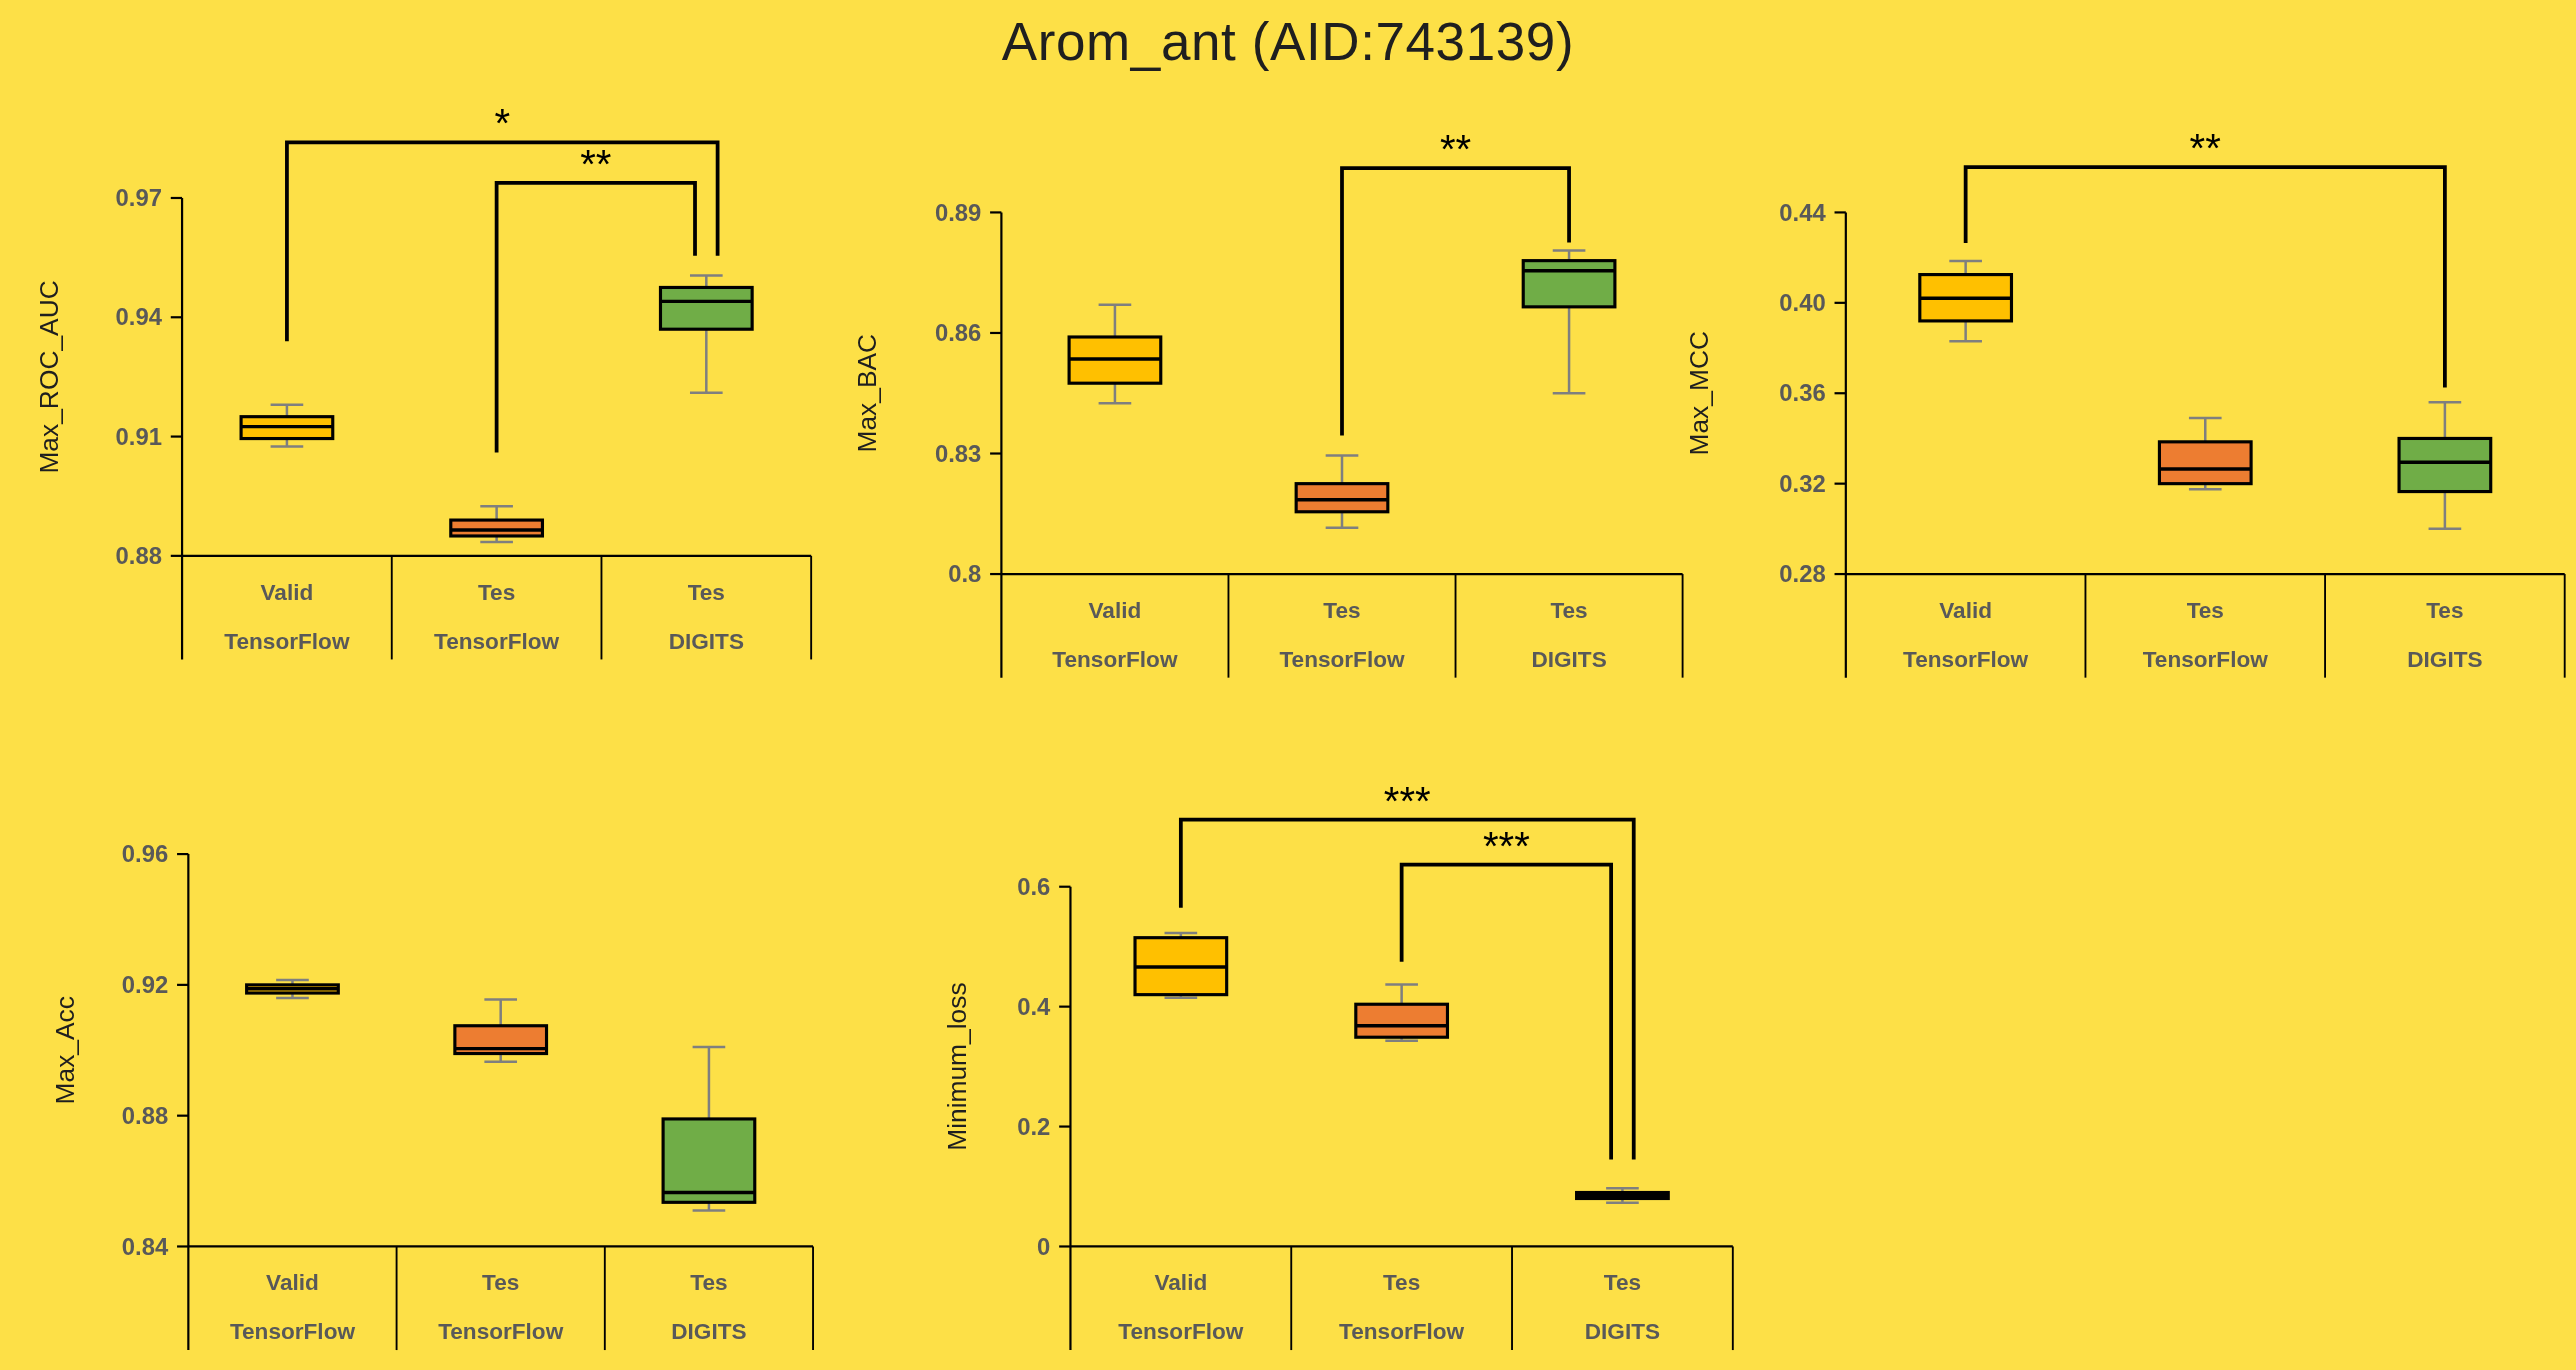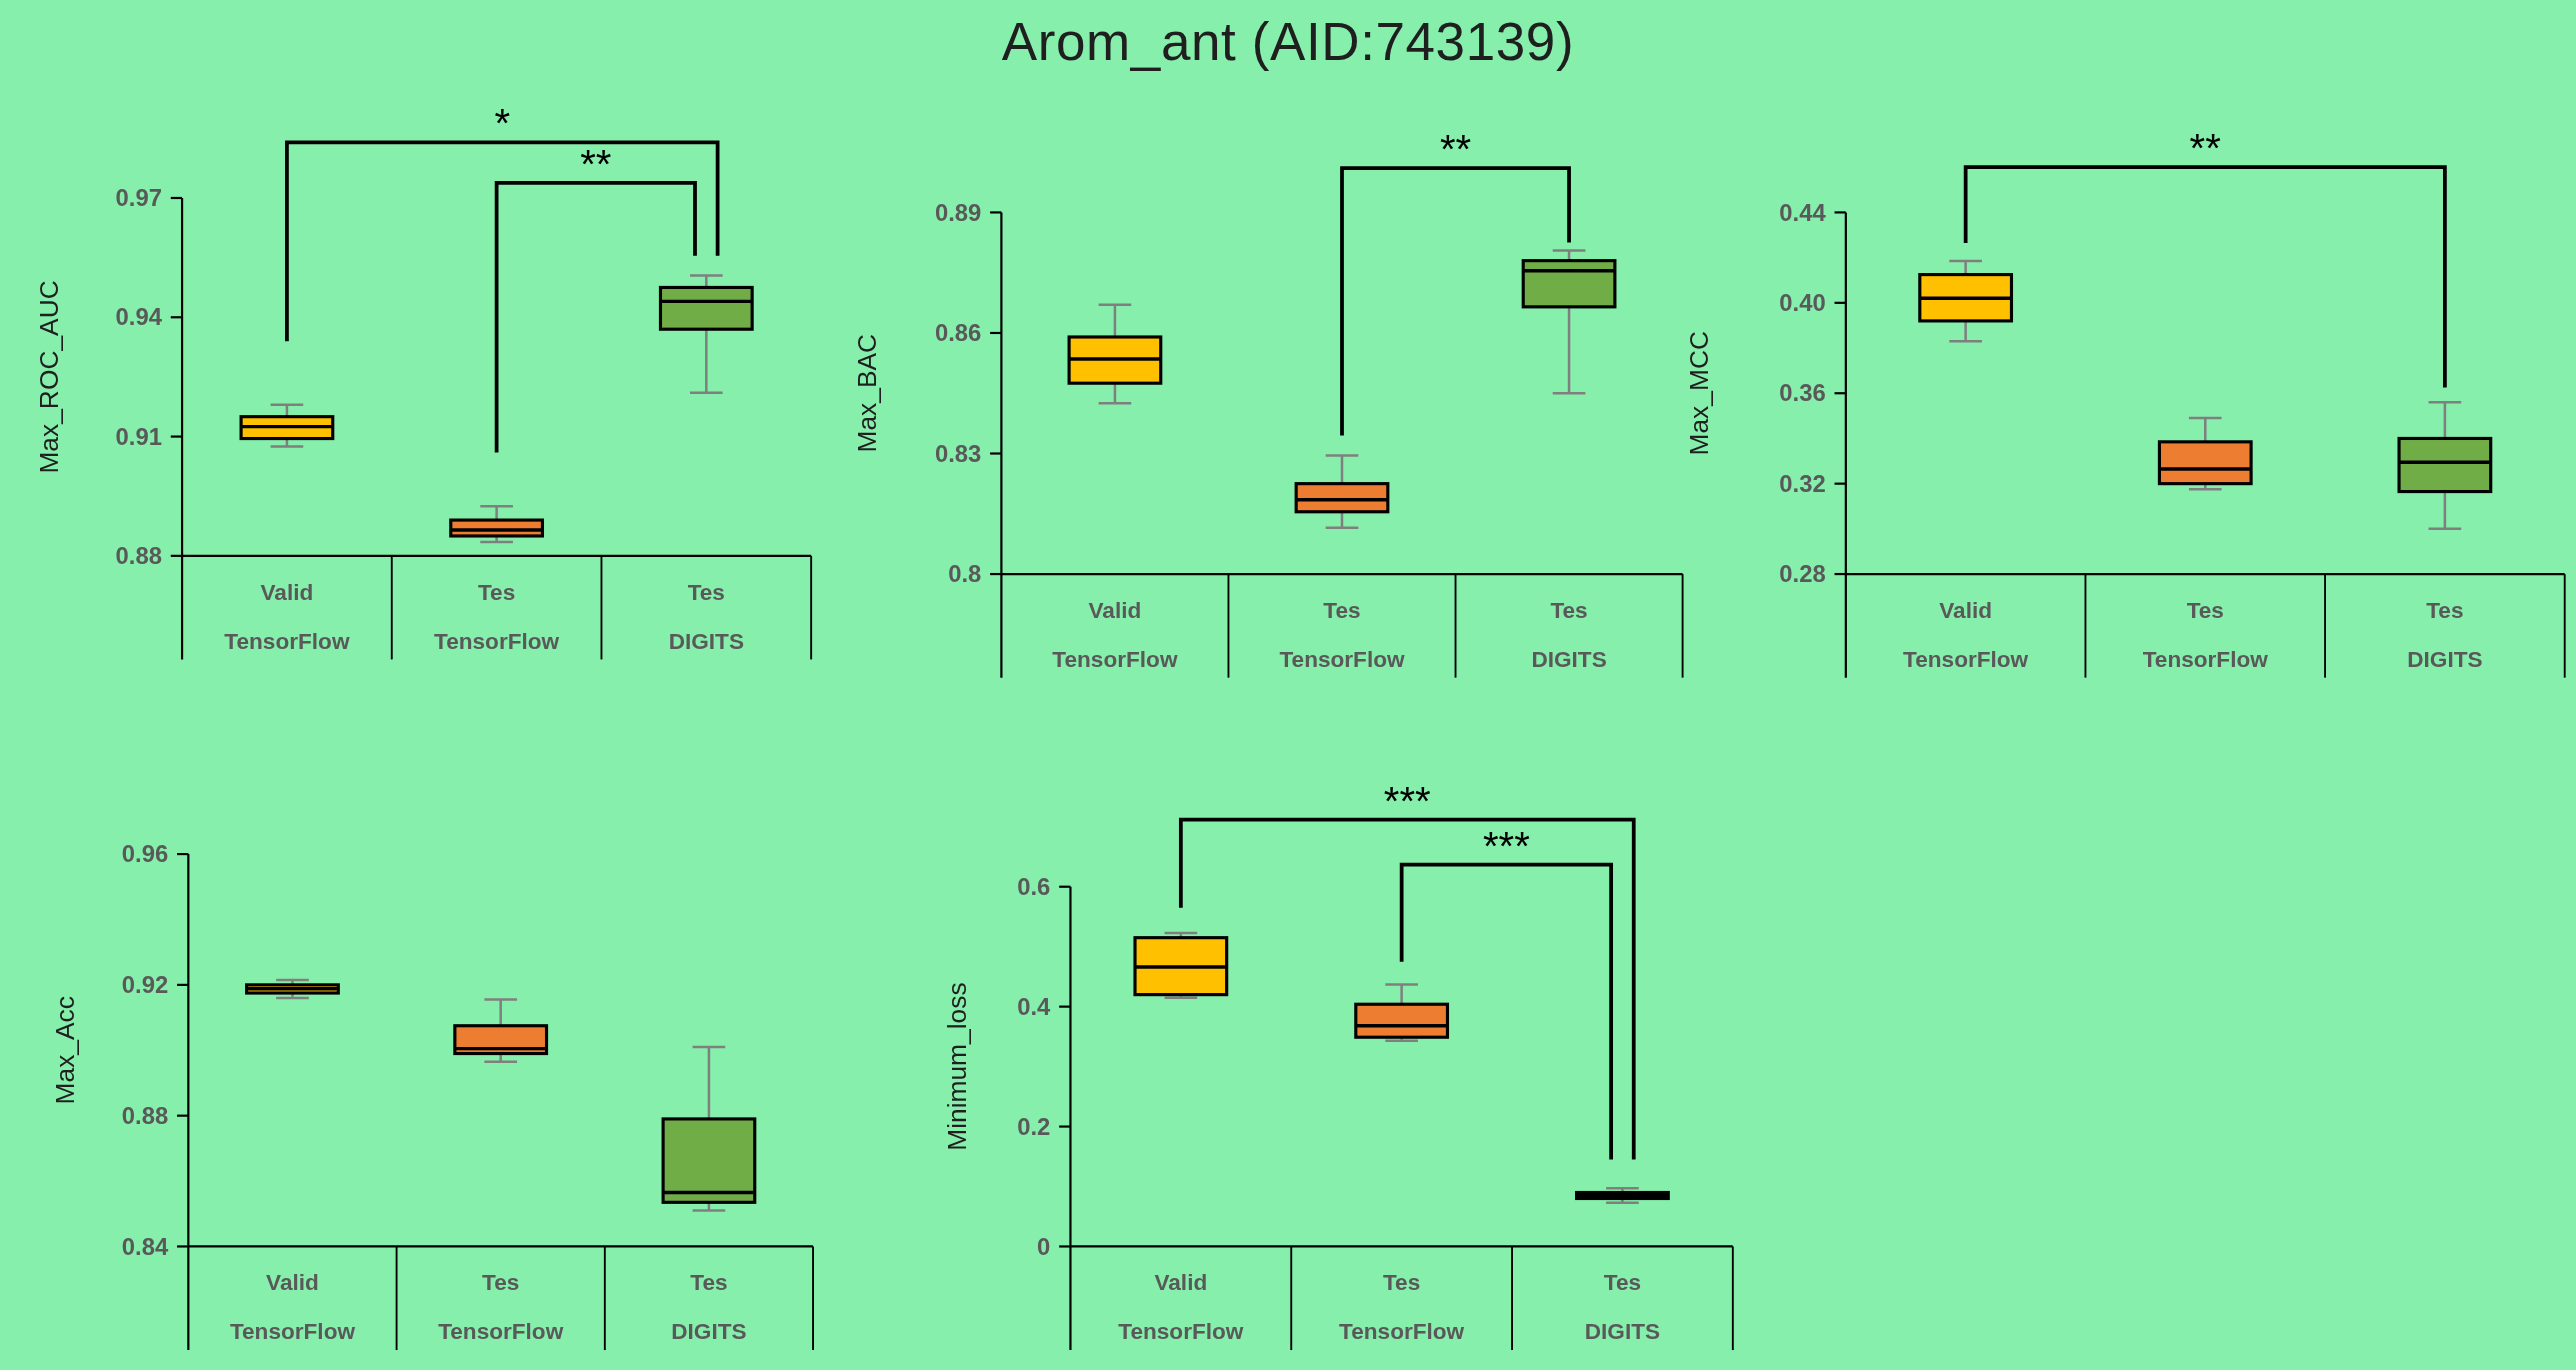--- a/index.html
+++ b/index.html
@@ -1,19 +1,19 @@
 <!DOCTYPE html>
 <html style="font-size:10px"><head>
 <meta charset="utf-8">
 <style>
   html,body{margin:0;padding:0;background:#ffffff;}
   .canvas{
     position:relative;
     width:2576px;height:1371px;
-    background:#86efac;
+    background:#fde047;
     font-family:"Liberation Sans", sans-serif;
     overflow:hidden;
   }
   .fig-title{
     position:absolute;
     top:11.3px;left:0;width:100%;
     text-align:center;
     font-size:53px;
     font-weight:400;
     color:#1f1f1f;

